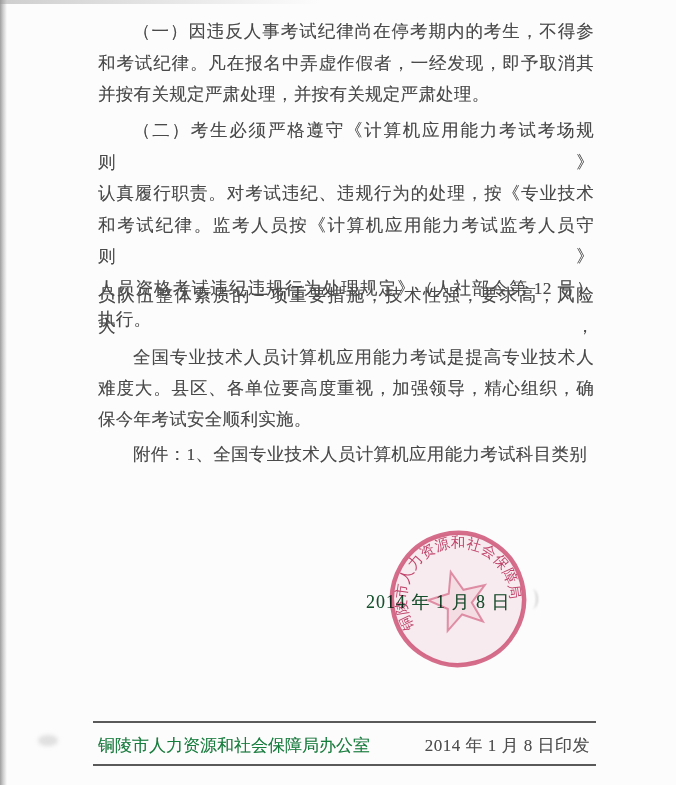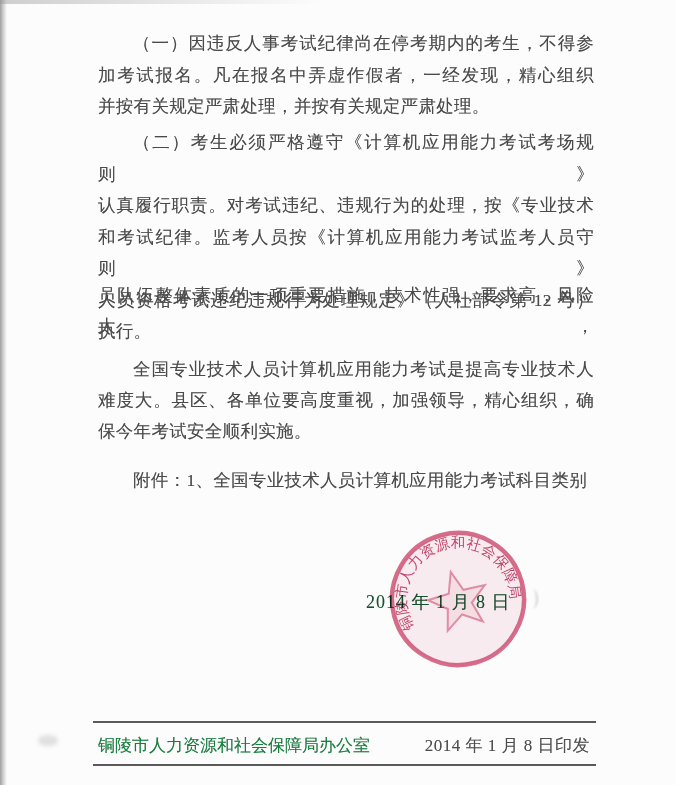--- a/index.html
+++ b/index.html
@@ -27,24 +27,24 @@
     position: absolute;
     left: 98px;
     width: 496px;
     font-size: 17.5px;
     letter-spacing: 0.3px;
     text-shadow: 0 0 0.6px rgba(90,90,90,.45);
   }
   .p1 { top: 16px;  line-height: 31.5px; }
   .p2 { top: 115px; line-height: 31.5px; }
   .p3 { top: 280px; line-height: 31px; }
-  .attach { top: 452px; line-height: 32px; }
+  .attach { top: 438px; line-height: 32px; }
   .line { white-space: pre; }
   .line.full { white-space: normal; text-align: justify; text-align-last: justify; }
-  .indent { text-indent: 35px; margin-top: 12px; }
+  .indent { text-indent: 35px; }
   .indent2 { text-indent: 97px; }
   
   .date-line {
     position: absolute; left: 366px; top: 590px;
     font-size: 18px; color: #14532d; letter-spacing: 1px;
     text-shadow: 0 0 0.6px rgba(90,90,90,.4);
   }
   
   .seal {
     position: absolute; left: 380px; top: 521px; width: 156px; height: 156px;
@@ -84,21 +84,21 @@
 </head>
 <body>
 
 <div class="page">
 
   <div class="edge-left"></div>
   <div class="edge-top"></div>
 
   <div class="textblock p1">
     <div class="line full indent">（一）因违反人事考试纪律尚在停考期内的考生，不得参</div>
-    <div class="line full">加考试报名。凡在报名中弄虚作假者，一经发现，精心组织</div>
+    <div class="line full">和考试纪律。凡在报名中弄虚作假者，一经发现，即予取消其</div>
     <div class="line">并按有关规定严肃处理，并按有关规定严肃处理。</div>
   </div>
 
   <div class="textblock p2">
     <div class="line full indent">（二）考生必须严格遵守《计算机应用能力考试考场规则》</div>
     <div class="line full">认真履行职责。对考试违纪、违规行为的处理，按《专业技术</div>
     <div class="line full">和考试纪律。监考人员按《计算机应用能力考试监考人员守则》</div>
     <div class="line full">人员资格考试违纪违规行为处理规定》（人社部令第 12 号）</div>
     <div class="line">执行。</div>
   </div>

